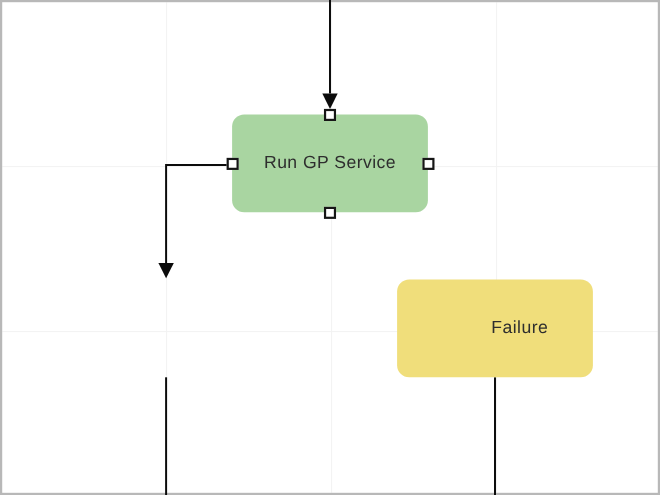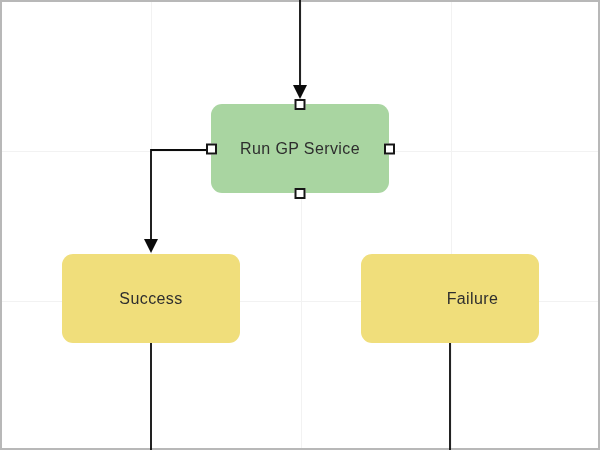--- a/index.html
+++ b/index.html
@@ -87,21 +87,18 @@
   </svg>
 
   <div class="node" id="node-run-gp" style="background: rgb(169, 213, 161);">
     <span class="node-label" style="color: rgb(46, 46, 46);">Run GP Service</span>
     <span class="handle handle-top" style="background: rgb(255, 255, 255); border-color: rgb(22, 22, 22);"></span>
     <span class="handle handle-right" style="background: rgb(255, 255, 255); border-color: rgb(22, 22, 22);"></span>
     <span class="handle handle-bottom" style="background: rgb(255, 255, 255); border-color: rgb(22, 22, 22);"></span>
     <span class="handle handle-left" style="background: rgb(255, 255, 255); border-color: rgb(22, 22, 22);"></span>
   </div>
 
-  <div class="node" id="node-success" style="background: rgb(240, 222, 123);">
-    <span class="node-label" style="color: rgb(46, 46, 46);">Success</span>
-  </div>
 
   <div class="node" id="node-failure" style="background: rgb(240, 222, 123);">
     <span class="node-label" style="color: rgb(46, 46, 46); margin-left: 45px;">Failure</span>
   </div>
 
 </div>
 
 </body></html>

